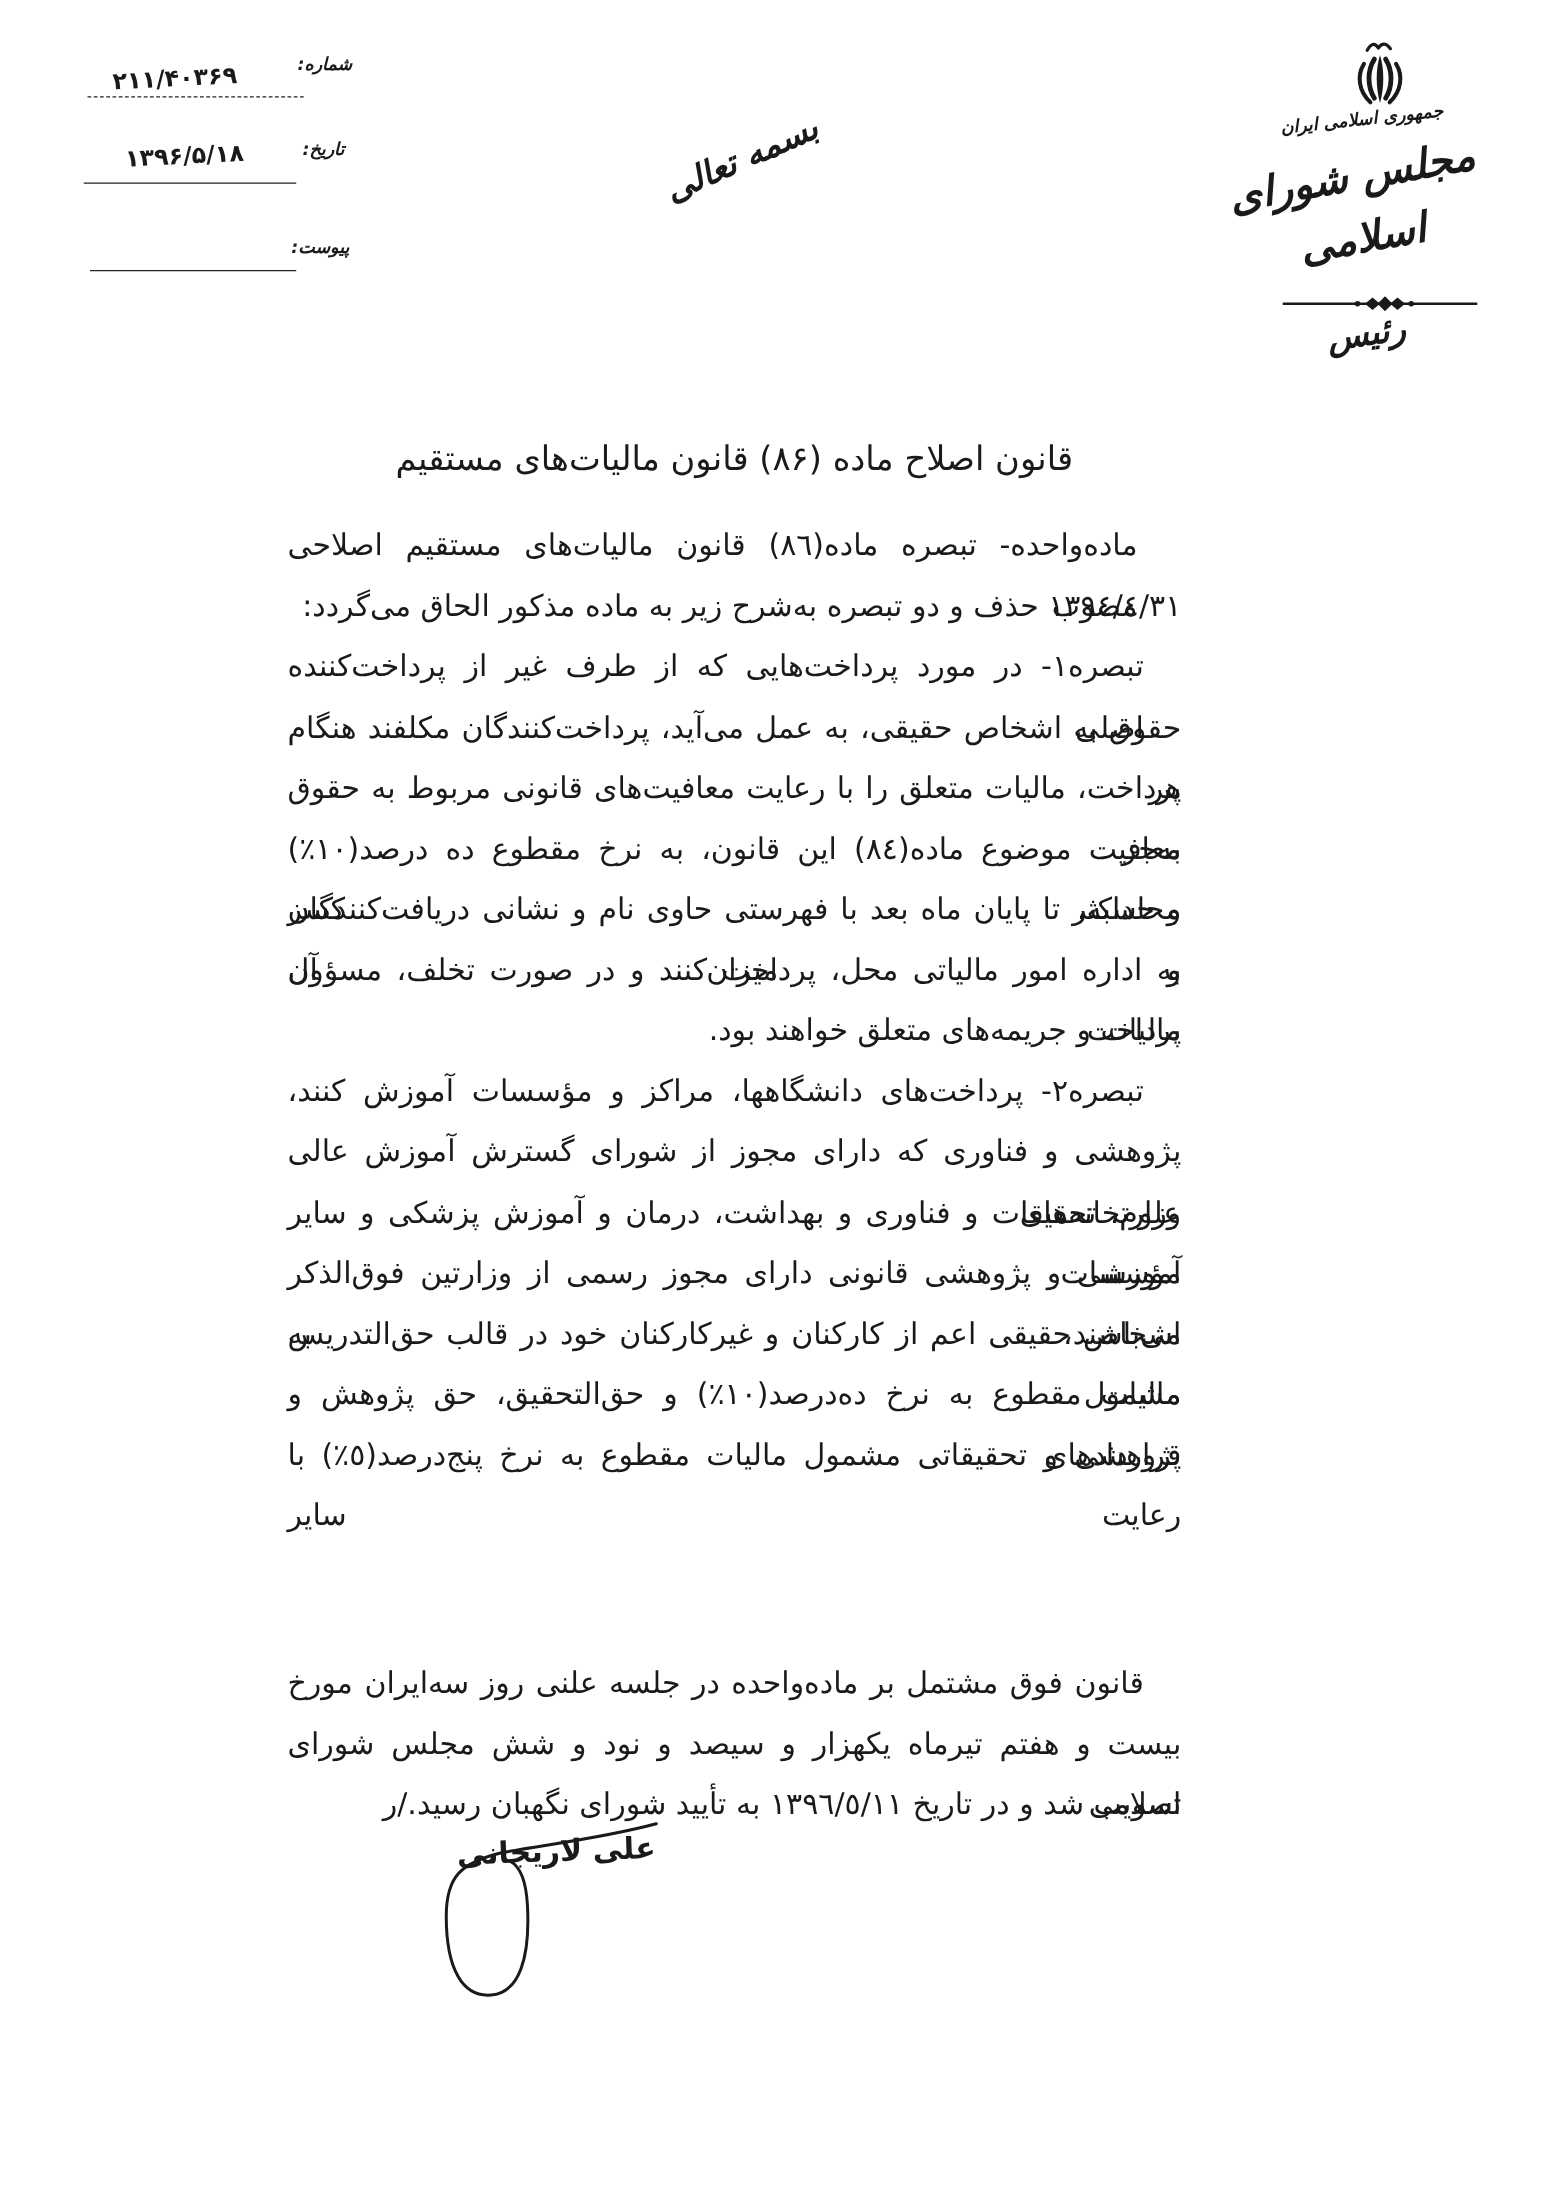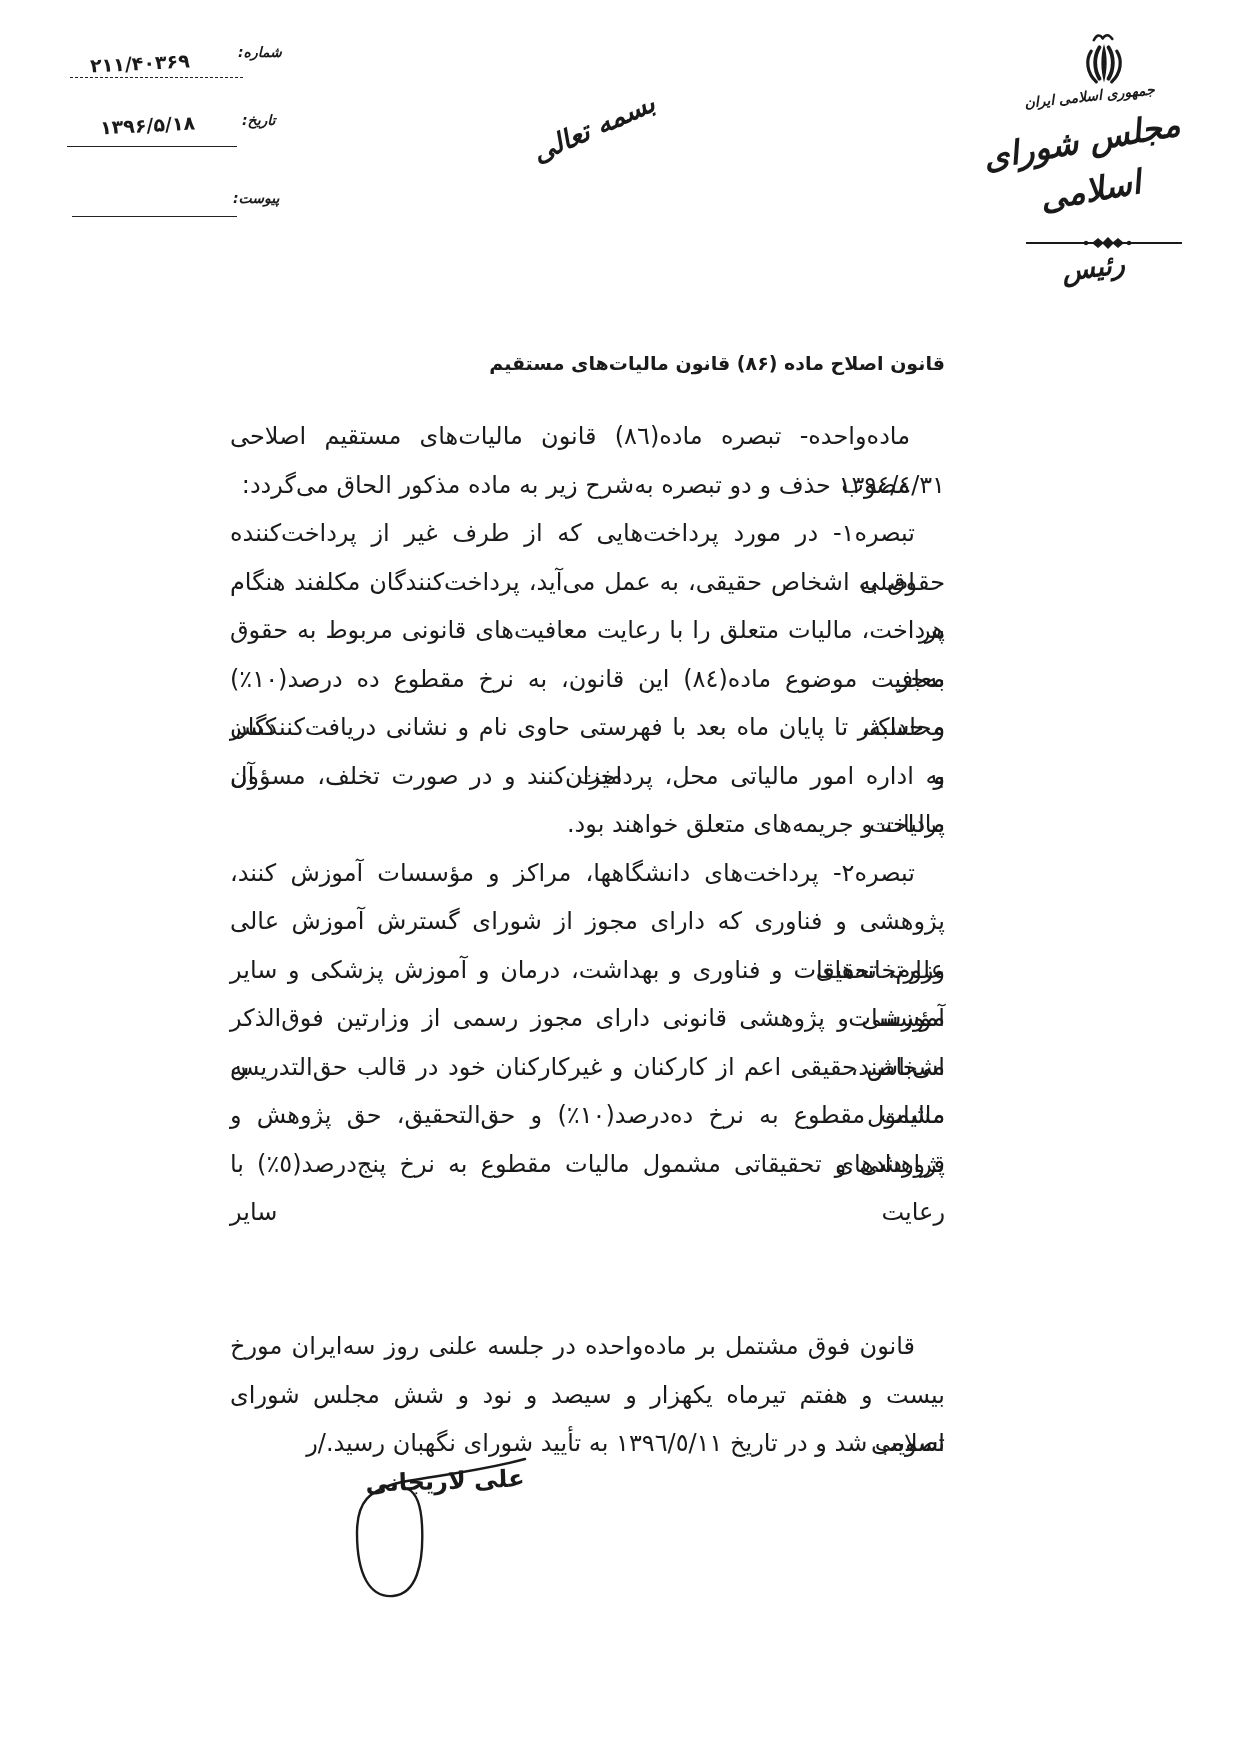--- a/index.html
+++ b/index.html
@@ -40,21 +40,22 @@
     text-align:center;line-height:50px;
     transform:rotate(-10deg);
   }
   .chairman{
     font-size:27px;font-weight:bold;font-style:italic;
     text-align:center;transform:rotate(-8deg);
   }
   
   .law-title{
     width:715px;left:230px;top:352px;
-    font-size:19px;font-weight:bold;
+    text-align:center;
+    font-size:27px;font-weight:normal;
   }
   .law-body{left:230px;top:412px;width:715px;}
   .closing{left:230px;top:1322px;width:715px;}
   .bline{
     direction:rtl;
     height:48.5px;line-height:48.5px;
     font-size:24px;
     white-space:nowrap;
     text-align:right;
   }

